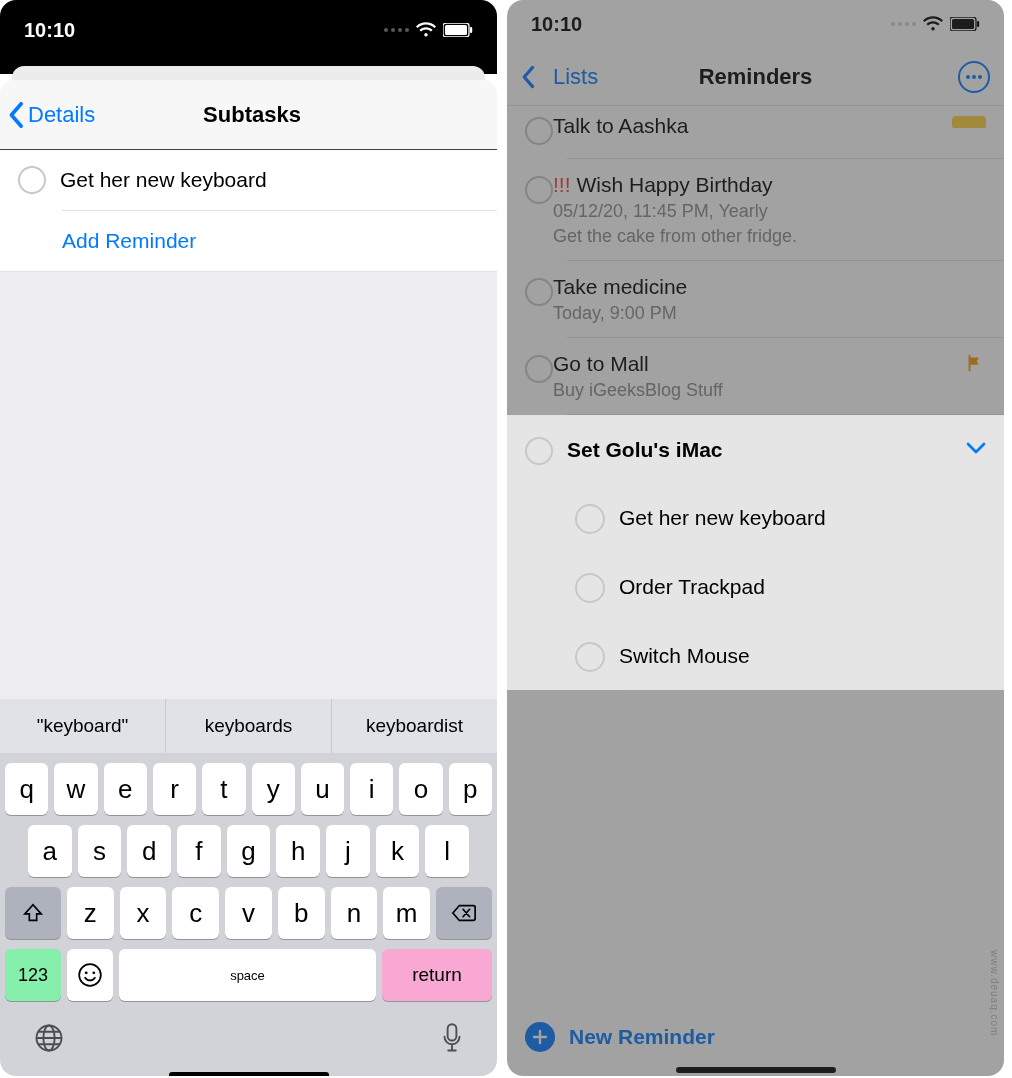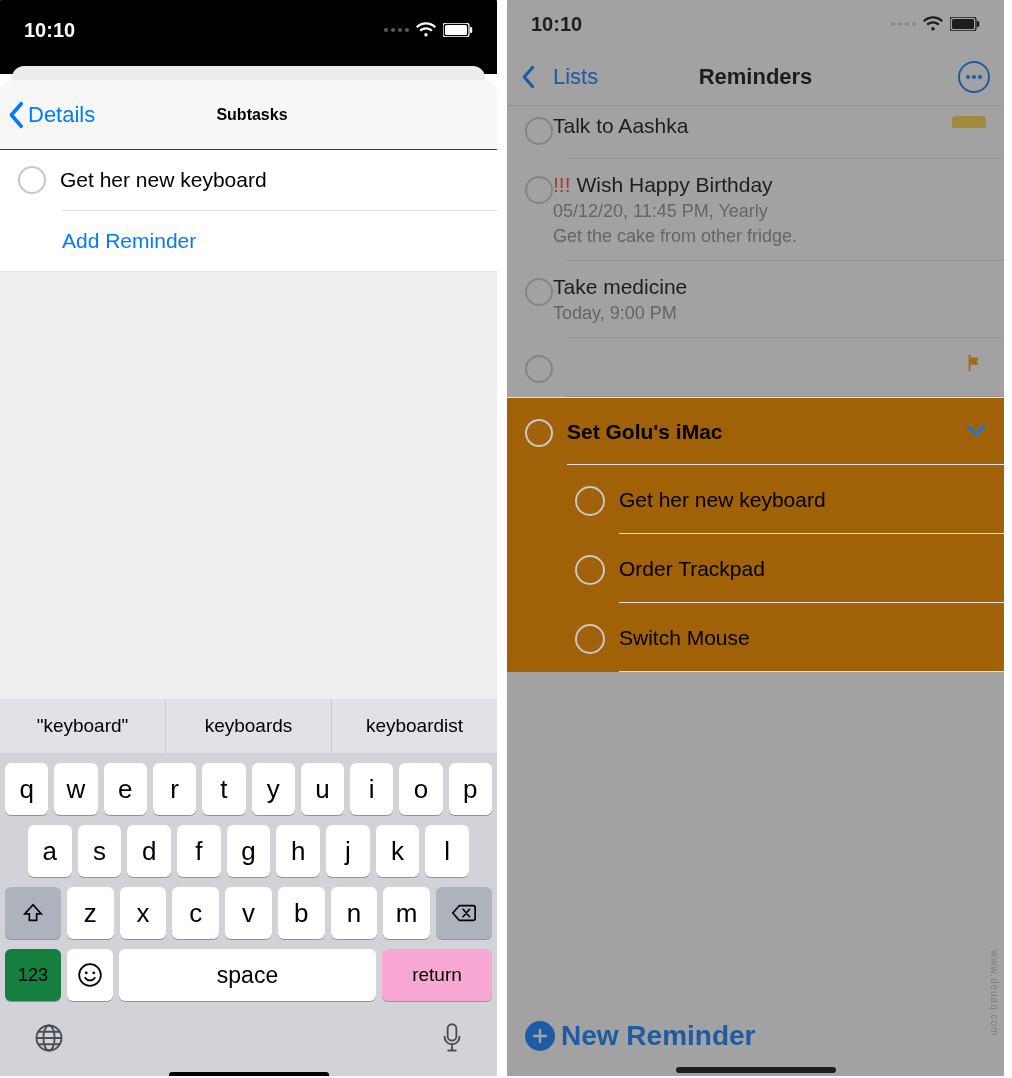--- a/index.html
+++ b/index.html
@@ -10,21 +10,21 @@
     height: 1078px;
     display: flex;
     gap: 10px;
     padding: 0;
   }
   .phone {
     position: relative;
     width: 497px;
     height: 1076px;
     background: #fff;
-    border-radius: 1px;
+    border-radius: 16px;
     overflow: hidden;
   }
   .phone.right {
     width: 497px;
   }
   
   .status-bar-dark {
     height: 60px;
     background: #000;
     color: #fff;
@@ -77,21 +77,21 @@
     align-items: center;
     color: #007aff;
     font-size: 22px;
     padding-left: 8px;
     gap: 2px;
   }
   .nav-title {
     position: absolute;
     left: 7px; right: 0;
     text-align: center;
-    font-size: 16px;
+    font-size: 22px;
     font-weight: 600;
   }
   .circle {
     width: 28px; height: 28px;
     border: 2px solid #c8c8cc;
     border-radius: 50%;
     flex-shrink: 0;
   }
   .subtask-text {
     font-size: 21px;
@@ -148,23 +148,23 @@
   .key-row.row3 { padding: 10px 5px 0 5px; }
   .key.special {
     background: #adb2bd;
     flex: 0 0 56px;
   }
   .key.special-wide {
     background: #adb2bd;
     flex: 0 0 56px;
   }
   .key-row.row4 { padding: 10px 5px 8px 5px; }
-  .key.k123 { flex: 0 0 56px; background: #15803d; font-size: 18px; }
+  .key.k123 { flex: 0 0 56px; background: #86efac; font-size: 18px; }
   .key.emoji { flex: 0 0 46px; background: #fff; font-size: 24px; }
-  .key.space { flex: 1; background: #fff; font-size: 23px; }
+  .key.space { flex: 1; background: #fff; font-size: 13px; }
   .key.return { flex: 0 0 110px; background: #f9a8d4; font-size: 19px; }
   .kb-bottom {
     display: flex;
     justify-content: space-between;
     padding: 14px 34px 2px 34px;
     font-size: 30px;
     color: #4a4d53;
   }
   .home-indicator {
     width: 160px; height: 6px; background: #000; border-radius: 4px;
@@ -246,21 +246,21 @@
   .priority { color: #ff3b30; font-weight: 400; margin-right: 6px; }
   .flag-row { position: absolute; right: 18px; top: 14px; }
   .yellow-shape {
     position: absolute; right: 18px; top: 10px;
     width: 34px; height: 12px; background: #ffd23f;
     border-radius: 4px 4px 2px 2px;
   }
   .rem-expanded {
     position: relative;
     z-index: 20;
-    background: #a16207;
+    background: #e5e5e5;
     border-top: 1px solid #e3e3e6;
   }
   .exp-head {
     display: flex; align-items: center;
     padding: 18px 18px;
     gap: 14px;
     position: relative;
   }
   .exp-head::after {
     content:"";
@@ -279,23 +279,23 @@
   }
   .sub-row .rem-circle { width: 30px; height: 30px; }
   .sub-label { font-size: 21px; }
   .new-reminder-bar {
     position: absolute;
     left: 0; right: 0;
     bottom: 16px;
     padding: 14px 18px 8px 18px;
     display: flex;
     align-items: center;
-    gap: 6px;
+    gap: 14px;
     color: #007aff;
-    font-size: 28px;
+    font-size: 21px;
     font-weight: 600;
   }
   .plus-circle {
     width: 30px; height: 30px;
     background: #007aff;
     border-radius: 50%;
     display: flex; align-items: center; justify-content: center;
     color: #fff;
   }
   .home-indicator-right {
@@ -517,20 +517,24 @@
       <div class="rem-row">
         <span class="rem-circle"></span>
         <div class="rem-body">
           <div class="rem-title">Take medicine</div>
           <div class="rem-sub">Today, 9:00 PM</div>
         </div>
       </div>
 
       <div class="rem-row">
         <span class="rem-circle"></span>
+        <div class="rem-body">
+          <div class="rem-title">Go to Mall</div>
+          <div class="rem-sub">Buy iGeeksBlog Stuff</div>
+        </div>
         <span class="flag-row">
           <svg width="22" height="22" viewBox="0 0 24 24">
               <path fill="#ff9500" d="M5 3v18h2v-7h9l-2-4 2-4H7V3z"></path>
             </svg>
         </span>
       </div>
 
       <div class="rem-expanded">
         <div class="exp-head">
           <span class="rem-circle"></span>

